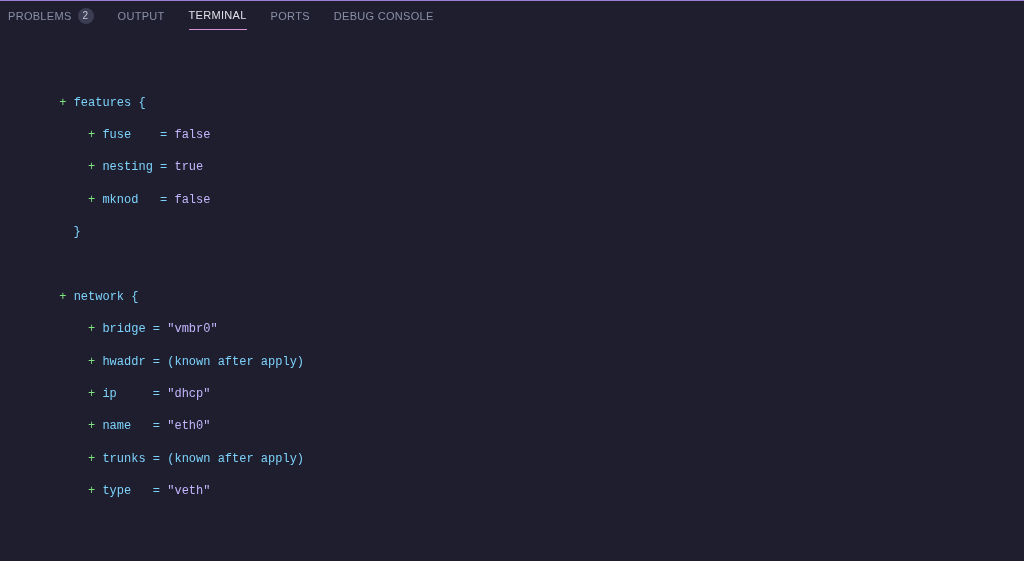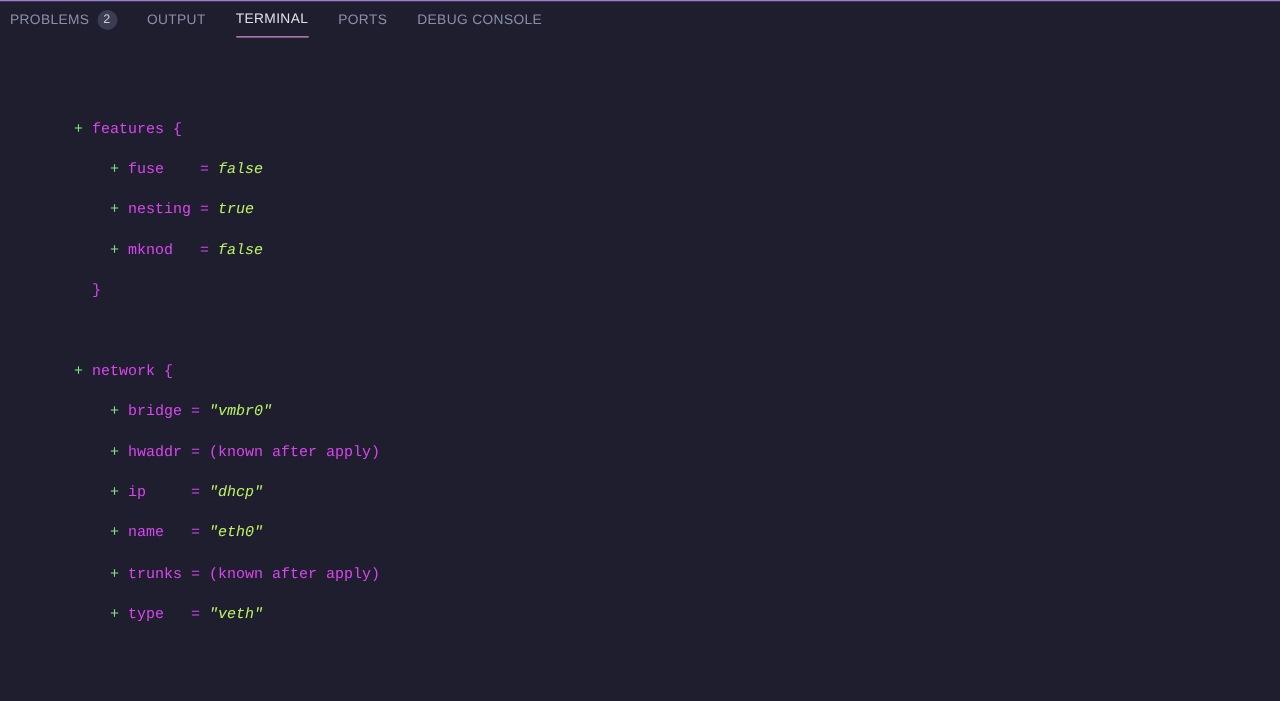--- a/index.html
+++ b/index.html
@@ -47,22 +47,22 @@
     margin-left: 6px;
     padding: 0 4px;
   }
   .terminal {
     padding: 16px 16px 6px 16px;
     white-space: pre;
     line-height: 1.35;
     font-size: 12px;
   }
   .plus   { color: #7fe37f; }
-  .white  { color: #d946ef; }
-  .orange { color: #bef264; font-style: italic; }
+  .white  { color: #7dd3fc; }
+  .orange { color: #c4b5fd; }
   .grey   { color: #aab0c6; }
   .term-line { display:block; }
 </style>
 </head>
 <body>
 
 <div class="tab-bar">
   <div class="tab">
     <span>PROBLEMS</span>
     <span class="badge">2</span>

